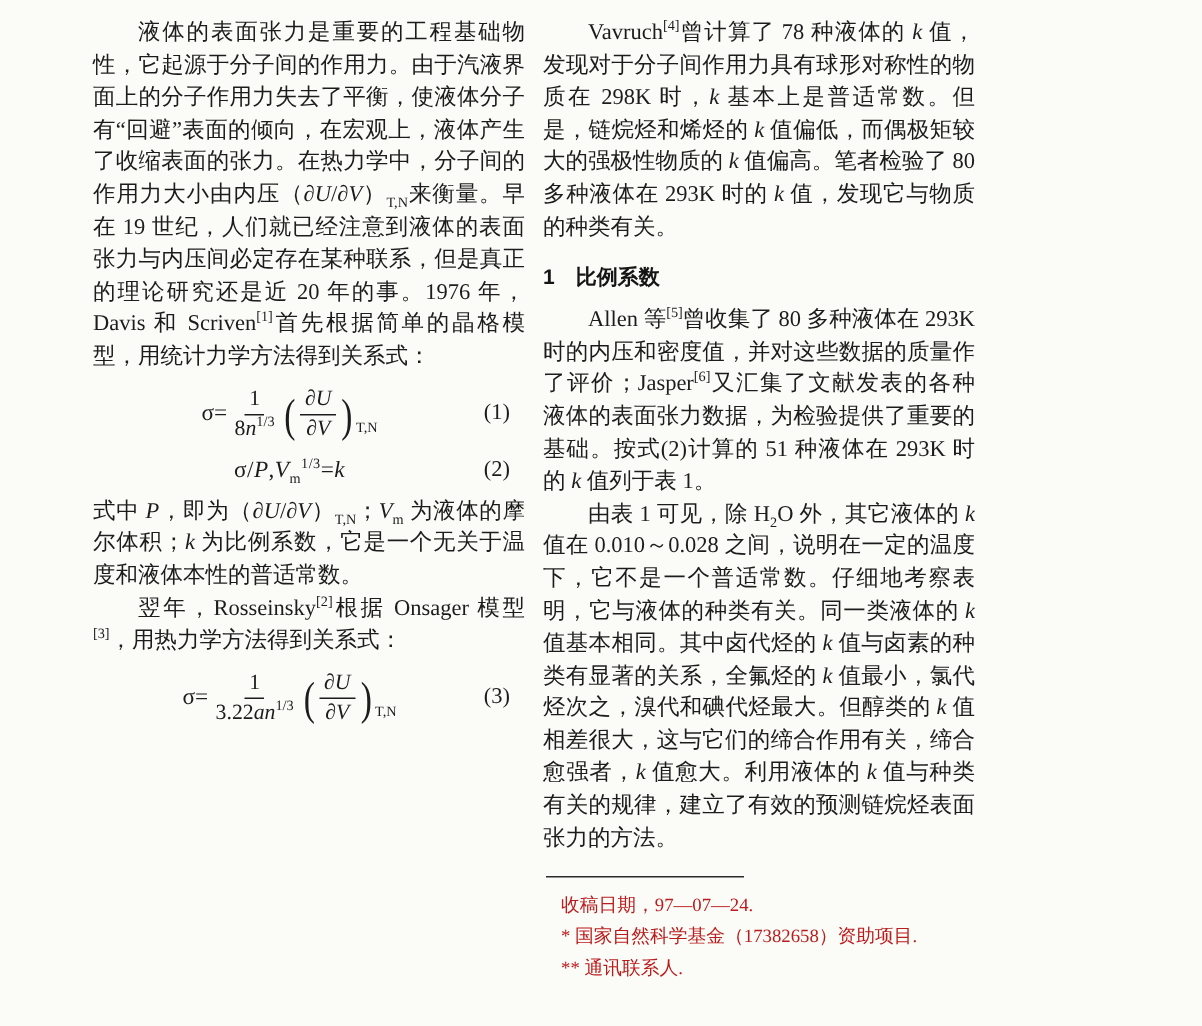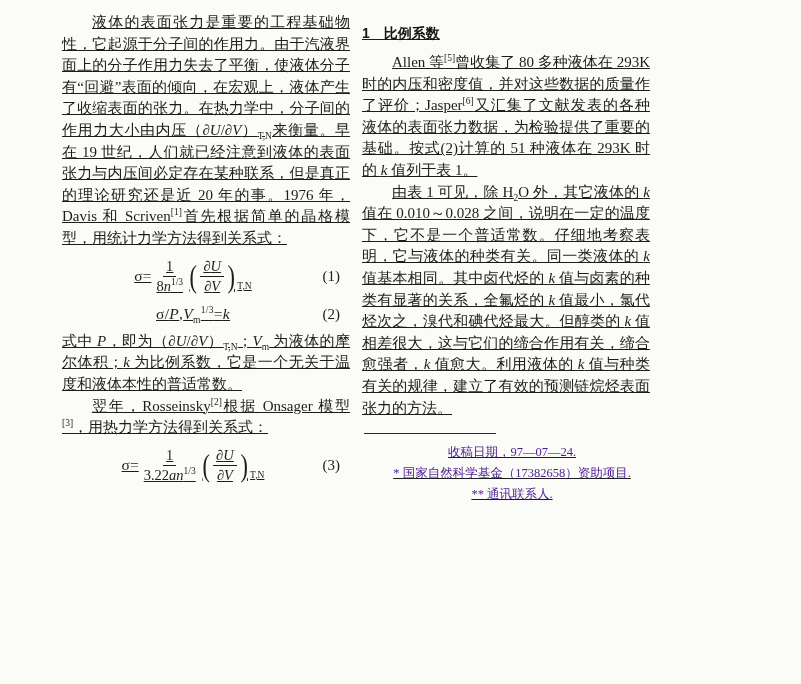--- a/index.html
+++ b/index.html
@@ -2,21 +2,21 @@
 <html><head>
 <meta charset="utf-8">
 <style>
   html, body { margin:0; padding:0; }
   body {
     width:801px; height:684px;
     background:#fbfbf8;
     color:#1c1c1c;
     font-family:"Liberation Serif","DejaVu Serif",serif;
   }
-  .page { position:relative; width:650px; height:684px; overflow:hidden;text-decoration:underline; }
+  .page { position:relative; width:650px; height:684px; overflow:hidden; }
   .columns { display:flex; padding:12px 0 0 62px; }
   .col { width:339px; }
   .col-left { margin-right:12px; }
   .col p.body-par {
     margin:0; font-size:15px; line-height:21.6px;
     text-align:justify; text-justify:inter-character;
   }
   .indent { text-indent:2em; }
   sup, sub { font-size:9.5px; line-height:0; }
   i { font-style:italic; }
@@ -41,22 +41,22 @@
   .section-heading {
     margin:13px 0 9px 0;
     font-family:"Liberation Sans","DejaVu Sans",sans-serif;
     font-weight:700; font-size:14px; color:#151515;
   }
 
   
   .footnote-divider { width:132px; border-top:1.5px solid #2a2a2a; margin:14px 0 8px 2px; }
   .footnotes p {
     margin:0 0 1px 0; padding-left:12px;
-    font-size:12.5px; line-height:20px; color:#4c1d95;
-    text-align:center;
+    font-size:12.5px; line-height:20px; color:#b91c1c;
+    text-align:left;
   }
 </style>
 </head>
 <body>
 
 <div class="page">
   <div class="columns">
 
     <div class="col col-left">
       <p class="body-par indent">液体的表面张力是重要的工程基础物性，它起源于分子间的作用力。由于汽液界面上的分子作用力失去了平衡，使液体分子有“回避”表面的倾向，在宏观上，液体产生了收缩表面的张力。在热力学中，分子间的作用力大小由内压（∂<i>U</i>/∂<i>V</i>）<sub>T,N</sub>来衡量。早在 19 世纪，人们就已经注意到液体的表面张力与内压间必定存在某种联系，但是真正的理论研究还是近 20 年的事。1976 年，Davis 和 Scriven<sup>[1]</sup>首先根据简单的晶格模型，用统计力学方法得到关系式：</p>
@@ -98,20 +98,21 @@
           <span class="fden">∂<i>V</i></span>
         </span>
         <span class="paren">)</span>
         <span class="eqsub">T,N</span>
         <span class="eq-no">(3)</span>
       </div>
 
     </div>
 
     <div class="col">
+      <p class="body-par indent">Vavruch<sup>[4]</sup>曾计算了 78 种液体的 <i>k</i> 值，发现对于分子间作用力具有球形对称性的物质在 298K 时，<i>k</i> 基本上是普适常数。但是，链烷烃和烯烃的 <i>k</i> 值偏低，而偶极矩较大的强极性物质的 <i>k</i> 值偏高。笔者检验了 80 多种液体在 293K 时的 <i>k</i> 值，发现它与物质的种类有关。</p>
 
       <h2 class="section-heading">1　比例系数</h2>
 
       <p class="body-par indent">Allen 等<sup>[5]</sup>曾收集了 80 多种液体在 293K 时的内压和密度值，并对这些数据的质量作了评价；Jasper<sup>[6]</sup>又汇集了文献发表的各种液体的表面张力数据，为检验提供了重要的基础。按式(2)计算的 51 种液体在 293K 时的 <i>k</i> 值列于表 1。</p>
       <p class="body-par indent">由表 1 可见，除 H<sub>2</sub>O 外，其它液体的 <i>k</i> 值在 0.010～0.028 之间，说明在一定的温度下，它不是一个普适常数。仔细地考察表明，它与液体的种类有关。同一类液体的 <i>k</i> 值基本相同。其中卤代烃的 <i>k</i> 值与卤素的种类有显著的关系，全氟烃的 <i>k</i> 值最小，氯代烃次之，溴代和碘代烃最大。但醇类的 <i>k</i> 值相差很大，这与它们的缔合作用有关，缔合愈强者，<i>k</i> 值愈大。利用液体的 <i>k</i> 值与种类有关的规律，建立了有效的预测链烷烃表面张力的方法。</p>
 
       <div class="footnote-divider"></div>
       <div class="footnotes">
         <p>收稿日期，97—07—24.</p>
         <p>* 国家自然科学基金（17382658）资助项目.</p>

